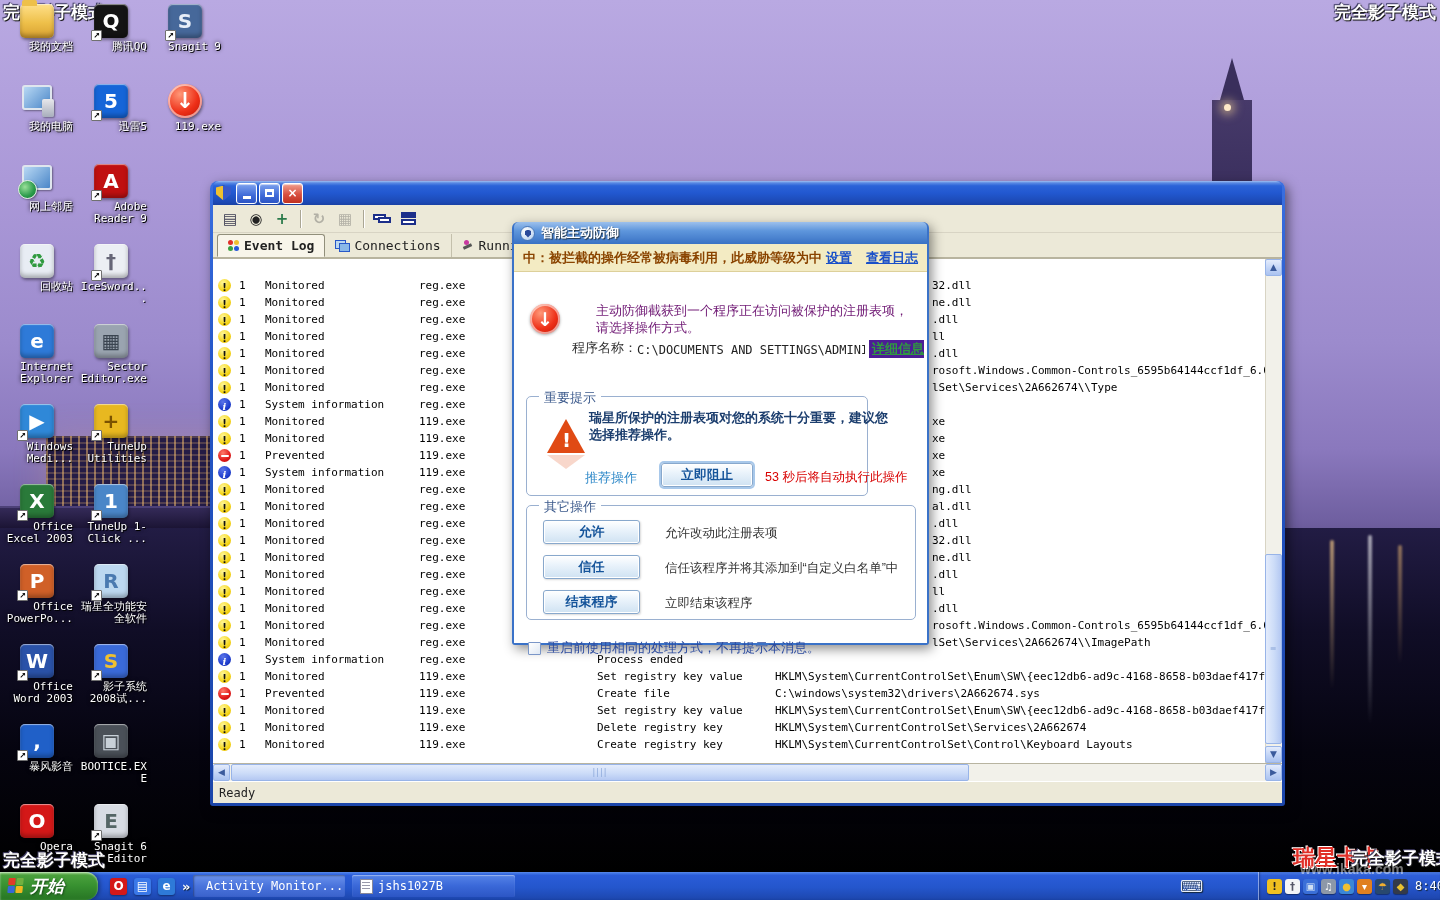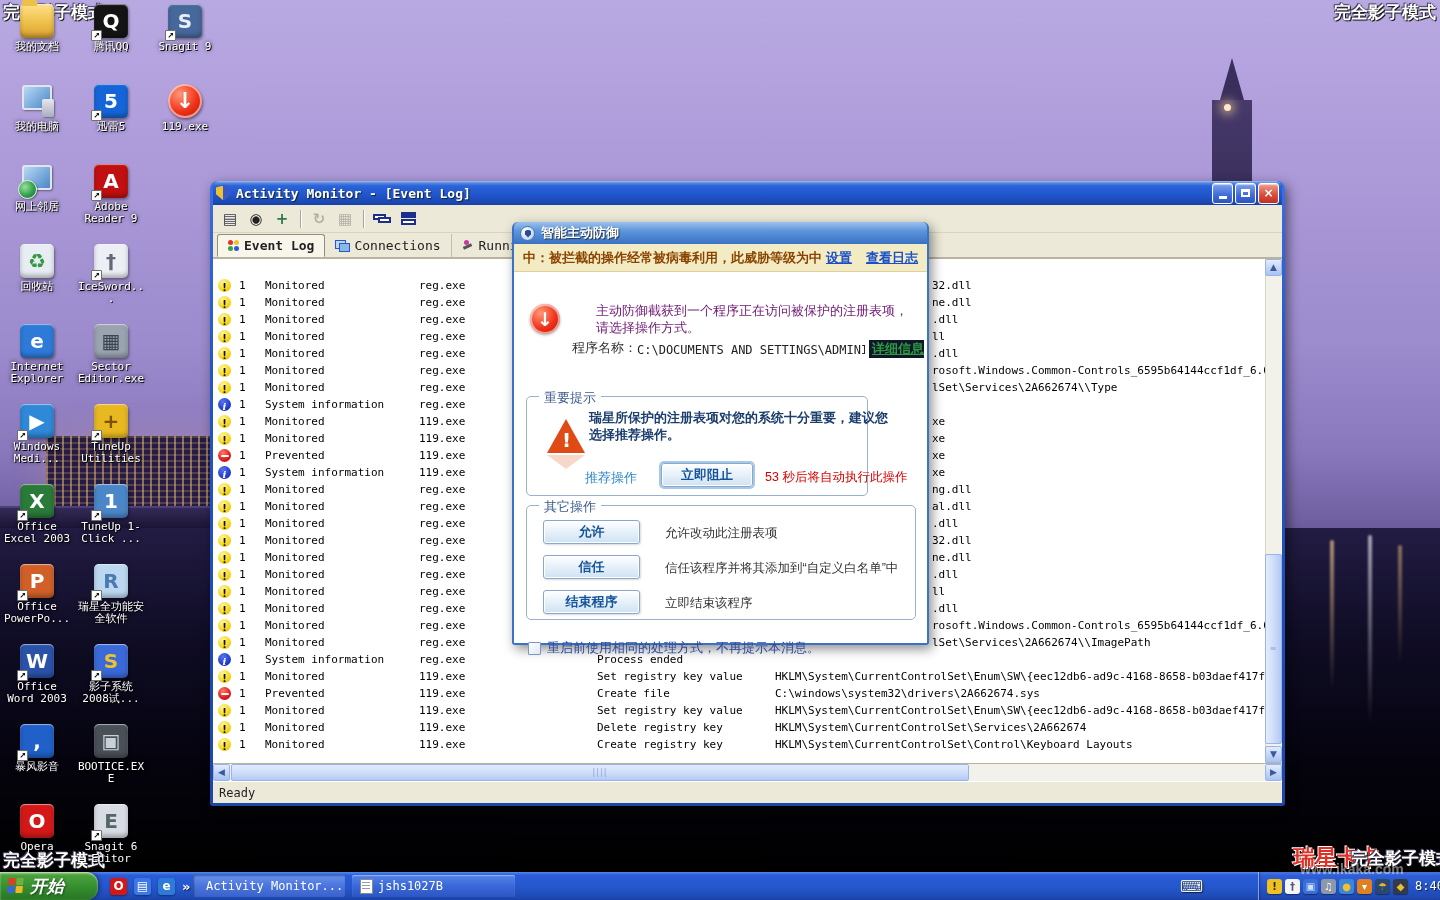--- a/index.html
+++ b/index.html
@@ -33,21 +33,21 @@
   .ic .ch{font:bold 20px "DejaVu Sans",sans-serif;line-height:1}
   .ic.folder{background:linear-gradient(180deg,#ffe08a,#eec04a 55%,#d8a030)}
   .ic.folder::before{content:"";position:absolute;top:-4px;left:2px;width:15px;height:6px;background:#eec04a;border-radius:2px 2px 0 0}
   .ic.computer,.ic.globe{background:transparent;box-shadow:none;border-radius:0}
   .ic.computer::before,.ic.globe::before{content:"";position:absolute;left:2px;top:1px;width:26px;height:21px;background:linear-gradient(135deg,#b8d8f4,#4a86c8);border:2px solid #dfe6ee;border-radius:3px;box-shadow:1px 1px 2px rgba(0,0,0,.4)}
   .ic.computer::after{content:"";position:absolute;right:0;bottom:1px;width:12px;height:18px;background:linear-gradient(#e8e8ec,#a8aebc);border-radius:2px;box-shadow:1px 1px 2px rgba(0,0,0,.4)}
   .ic.globe::after{content:"";position:absolute;left:-2px;bottom:-1px;width:17px;height:17px;border-radius:50%;background:radial-gradient(circle at 35% 35%,#9ae09a,#2a9a4a 60%,#157a36);border:1px solid #dff0df;box-shadow:1px 1px 2px rgba(0,0,0,.4)}
   .ic.reddown{border-radius:50%;background:radial-gradient(circle at 35% 30%,#ff9878,#ee3018 55%,#b81000);box-shadow:inset 0 0 0 2px rgba(255,255,255,.55),1px 2px 3px rgba(0,0,0,.45)}
   .ic.reddown .ch{font-size:22px}
   .sc-arrow{position:absolute;left:-3px;bottom:-3px;width:11px;height:11px;background:#fff;border:1px solid #707070;border-radius:1px;font:bold 8px/10px "DejaVu Sans",sans-serif;color:#000;text-align:center}
-  .dlabel{margin-top:3px;text-align:center;font:11px/12px "DejaVu Sans Mono",monospace;color:#fff;text-shadow:1px 1px 0 #000,0 0 4px #000;word-break:break-word}
+  .dlabel{margin-top:3px;text-align:right;font:11px/12px "DejaVu Sans Mono",monospace;color:#fff;text-shadow:1px 1px 0 #000,0 0 4px #000;word-break:break-word}
 
   
   .win{position:absolute;left:210px;top:181px;width:1075px;height:625px;z-index:40;padding:0 3px 3px;background:linear-gradient(180deg,#3a6fe0,#2456c8 30%,#1c46aa);border-radius:8px 8px 3px 3px;box-shadow:3px 4px 12px rgba(0,0,0,.5)}
   .titlebar{height:24px;display:flex;align-items:center;gap:5px;padding:0 3px;background:linear-gradient(180deg,#a0bff0 0%,#5a8ae4 8%,#2b63d8 20%,#2258d0 50%,#1c49b4 88%,#1941a5 100%);border-radius:6px 6px 0 0}
   .app-shield{width:15px;height:15px;background:linear-gradient(90deg,#f0c030 50%,#3858c8 50%);clip-path:polygon(50% 0,100% 14%,100% 58%,50% 100%,0 58%,0 14%);box-shadow:0 0 2px #000}
   .title-text{color:#fff;font:bold 13px "DejaVu Sans Mono",monospace;text-shadow:1px 1px 1px #123;flex:1}
   .winbtns{display:flex;gap:2px}
   .wbtn{width:21px;height:21px;border-radius:3px;border:1px solid #fff;display:flex;align-items:center;justify-content:center;color:#fff;font:bold 12px/1 "DejaVu Sans",sans-serif;background:linear-gradient(180deg,#7da2ee,#3f6ad8 60%,#2c55c4);box-shadow:inset 0 1px 1px rgba(255,255,255,.6)}
   .wbtn.close{background:linear-gradient(180deg,#f0a090,#d85040 55%,#c03020)}
   .wbtn .minbar{width:8px;height:3px;background:#fff;margin-top:9px}
@@ -107,21 +107,21 @@
   .dlg-badge::after{content:"";position:absolute;left:4px;top:3px;width:6px;height:8px;background:#2a4a9a;clip-path:polygon(50% 0,100% 20%,100% 60%,50% 100%,0 60%,0 20%)}
   .dlg-body{background:#fff;height:399px;position:relative;font-family:"Liberation Sans",sans-serif}
   .banner{position:absolute;left:0;top:0;right:0;height:28px;background:#f3ebc3;border-bottom:1px solid #ddd09a;display:flex;align-items:center;padding:0 9px;font:bold 13px "Liberation Sans",sans-serif;color:#8a4400}
   .banner .lnk{font-weight:bold;color:#1a50c8;text-decoration:underline;cursor:pointer}
   .banner .lnk+.lnk{margin-left:14px}
   .banner .sp{flex:1}
   .alert-circle{position:absolute;left:16px;top:60px;width:30px;height:30px;border-radius:50%;background:radial-gradient(circle at 35% 30%,#ff9878,#ee3018 55%,#b81000);box-shadow:inset 0 0 0 2px rgba(255,255,255,.55),0 1px 3px rgba(0,0,0,.35);color:#fff;font:bold 19px/30px "DejaVu Sans",sans-serif;text-align:center}
   .intercept-text{position:absolute;left:82px;top:58px;width:318px;font:13px/17px "Liberation Sans",sans-serif;color:#701a75}
   .prog-row{position:absolute;left:58px;top:95px;width:350px;font:13px "Liberation Sans",sans-serif;color:#333;white-space:nowrap}
   .prog-path{display:inline-block;max-width:228px;overflow:hidden;vertical-align:bottom;font:12px "DejaVu Sans Mono",monospace;color:#222}
-  .detail-lnk{position:absolute;left:355px;top:96px;font:bold 13px "Liberation Sans",sans-serif;color:#2f9a3f;text-decoration:underline;cursor:pointer;background:#0f172a;padding-left:3px}
+  .detail-lnk{position:absolute;left:355px;top:96px;font:bold 13px "Liberation Sans",sans-serif;color:#2f9a3f;text-decoration:underline;cursor:pointer;background:#4c1d95;padding-left:3px}
   .grp{position:absolute;border:1px solid #9ab0d0;border-radius:5px}
   .grp .legend{position:absolute;left:12px;top:-8px;background:#fff;padding:0 5px;font:13px "Liberation Sans",sans-serif;color:#3c5a8c}
   .grp1{left:12px;top:152px;width:342px;height:100px}
   .tri{position:absolute;left:20px;top:22px;width:0;height:0;border-left:19px solid transparent;border-right:19px solid transparent;border-bottom:34px solid #e04a14}
   .tri::after{content:"!";position:absolute;left:-4px;top:8px;font:bold 20px/26px "DejaVu Sans",sans-serif;color:#fff}
   .tri-refl{position:absolute;left:20px;top:58px;width:0;height:0;border-left:19px solid transparent;border-right:19px solid transparent;border-top:14px solid rgba(224,74,20,.22)}
   .imp-text{position:absolute;left:62px;top:12px;width:306px;font:bold 13px/17px "Liberation Sans",sans-serif;color:#1c3e6e}
   .rec-label{position:absolute;left:58px;top:72px;font:13px "Liberation Sans",sans-serif;color:#2d88c8}
   .xpbtn{position:absolute;height:24px;background:linear-gradient(180deg,#fff,#eaf3fb 40%,#cfe2f2);border:1px solid #88a8cc;border-radius:3px;color:#15549a;font:bold 13px "Liberation Sans",sans-serif;text-align:center;line-height:22px;cursor:pointer;box-shadow:inset 0 0 0 1px #fff,1px 1px 2px rgba(0,0,0,.15)}
   .block-btn{left:134px;top:66px;width:92px;box-shadow:0 0 0 2px #a8c8ea,inset 0 0 0 1px #fff}
@@ -329,21 +329,20 @@
           <span class="ch" style="color: rgb(85, 102, 102);">E</span>
           <span class="sc-arrow">↗</span>
         </div>
         <div class="dlabel">Snagit 6 Editor</div>
       </div>
     </div>
 
   <div class="win">
     <div class="titlebar">
       <span class="app-shield"></span>
-      <span class="title-text">Activity Monitor - [Event Log]</span>
       <span class="winbtns">
         <span class="wbtn">
             <span class="minbar"></span>
           </span>
         <span class="wbtn">
             <span class="maxbox"></span>
           </span>
         <span class="wbtn close">×</span>
       </span>
     </div>

